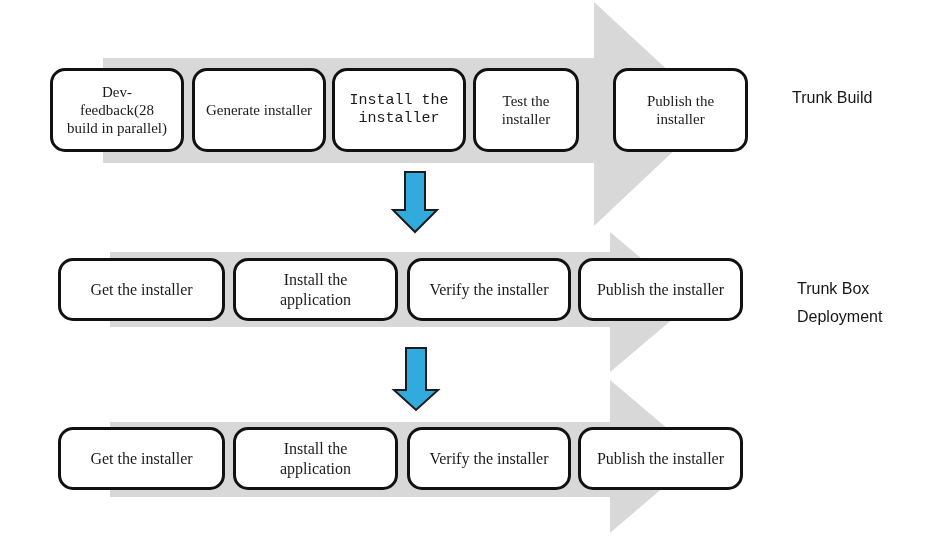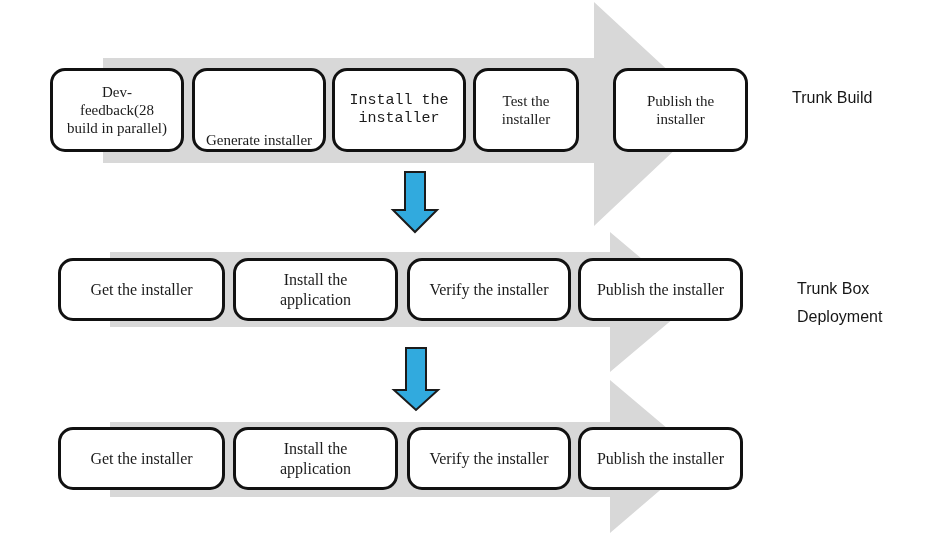--- a/index.html
+++ b/index.html
@@ -45,21 +45,21 @@
     <polygon class="gray-arrow" points="110,252 610,252 610,232 693,302 610,372 610,327 110,327" fill="#d8d8d8"></polygon>
     <polygon class="gray-arrow" points="110,422 610,422 610,380 700,456 610,533 610,497 110,497" fill="#d8d8d8"></polygon>
 
     <polygon class="blue-arrow" points="405,172 425,172 425,210 437,210 415,232 393,210 405,210" fill="#31aade"></polygon>
     <polygon class="blue-arrow" points="406,348 426,348 426,390 438,390 416,410 394,390 406,390" fill="#31aade"></polygon>
   </svg>
 
   <div class="step-box r1" style="left:50px;top:68px;width:134px;height:84px;">
     <span style="max-width:100px;">Dev-feedback(28 build in parallel)</span>
   </div>
-  <div class="step-box r1" style="left:192px;top:68px;width:134px;height:84px;align-items:flex-end;">
+  <div class="step-box r1" style="left:192px;top:68px;width:134px;height:84px;">
     <span style="max-width:108px;">Generate installer</span>
   </div>
   <div class="step-box r1" style="left:332px;top:68px;width:134px;height:84px;">
     <span style="max-width:108px;font-family:Liberation Mono, monospace;">Install the installer</span>
   </div>
   <div class="step-box r1" style="left:473px;top:68px;width:106px;height:84px;">
     <span style="max-width:122px;">Test the installer</span>
   </div>
   <div class="step-box r1" style="left:613px;top:68px;width:135px;height:84px;">
     <span style="max-width:108px;">Publish the installer</span>

